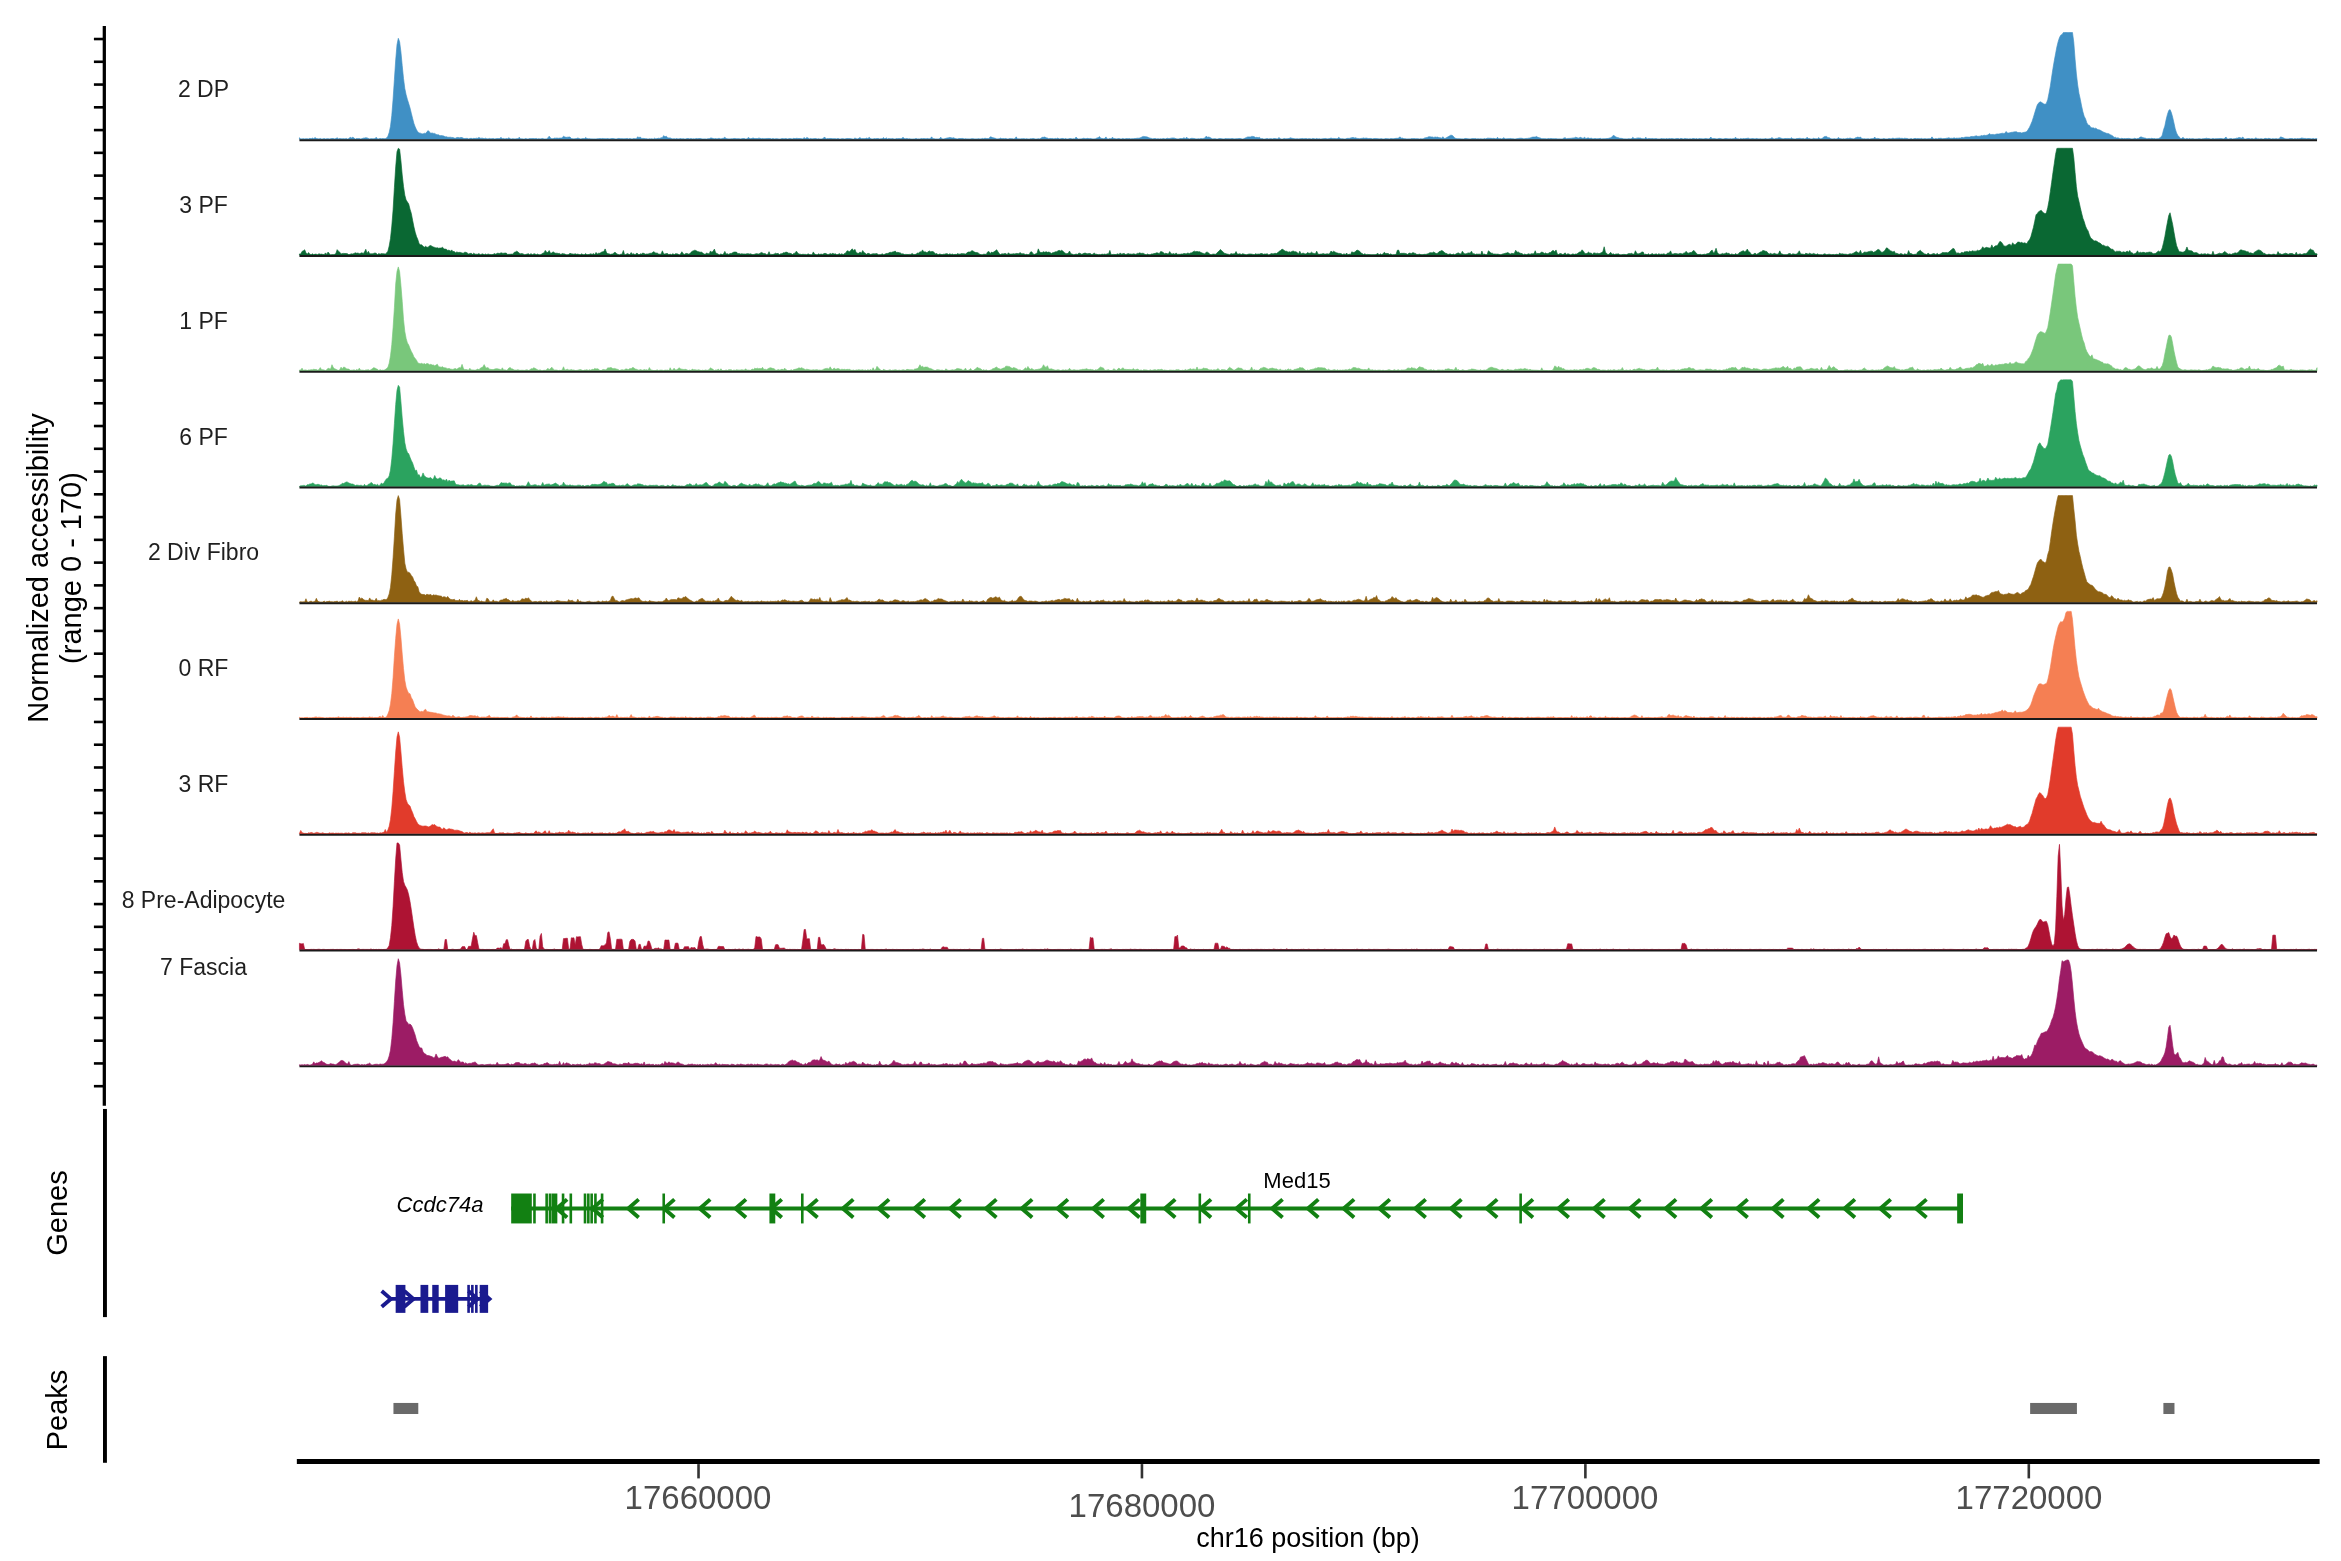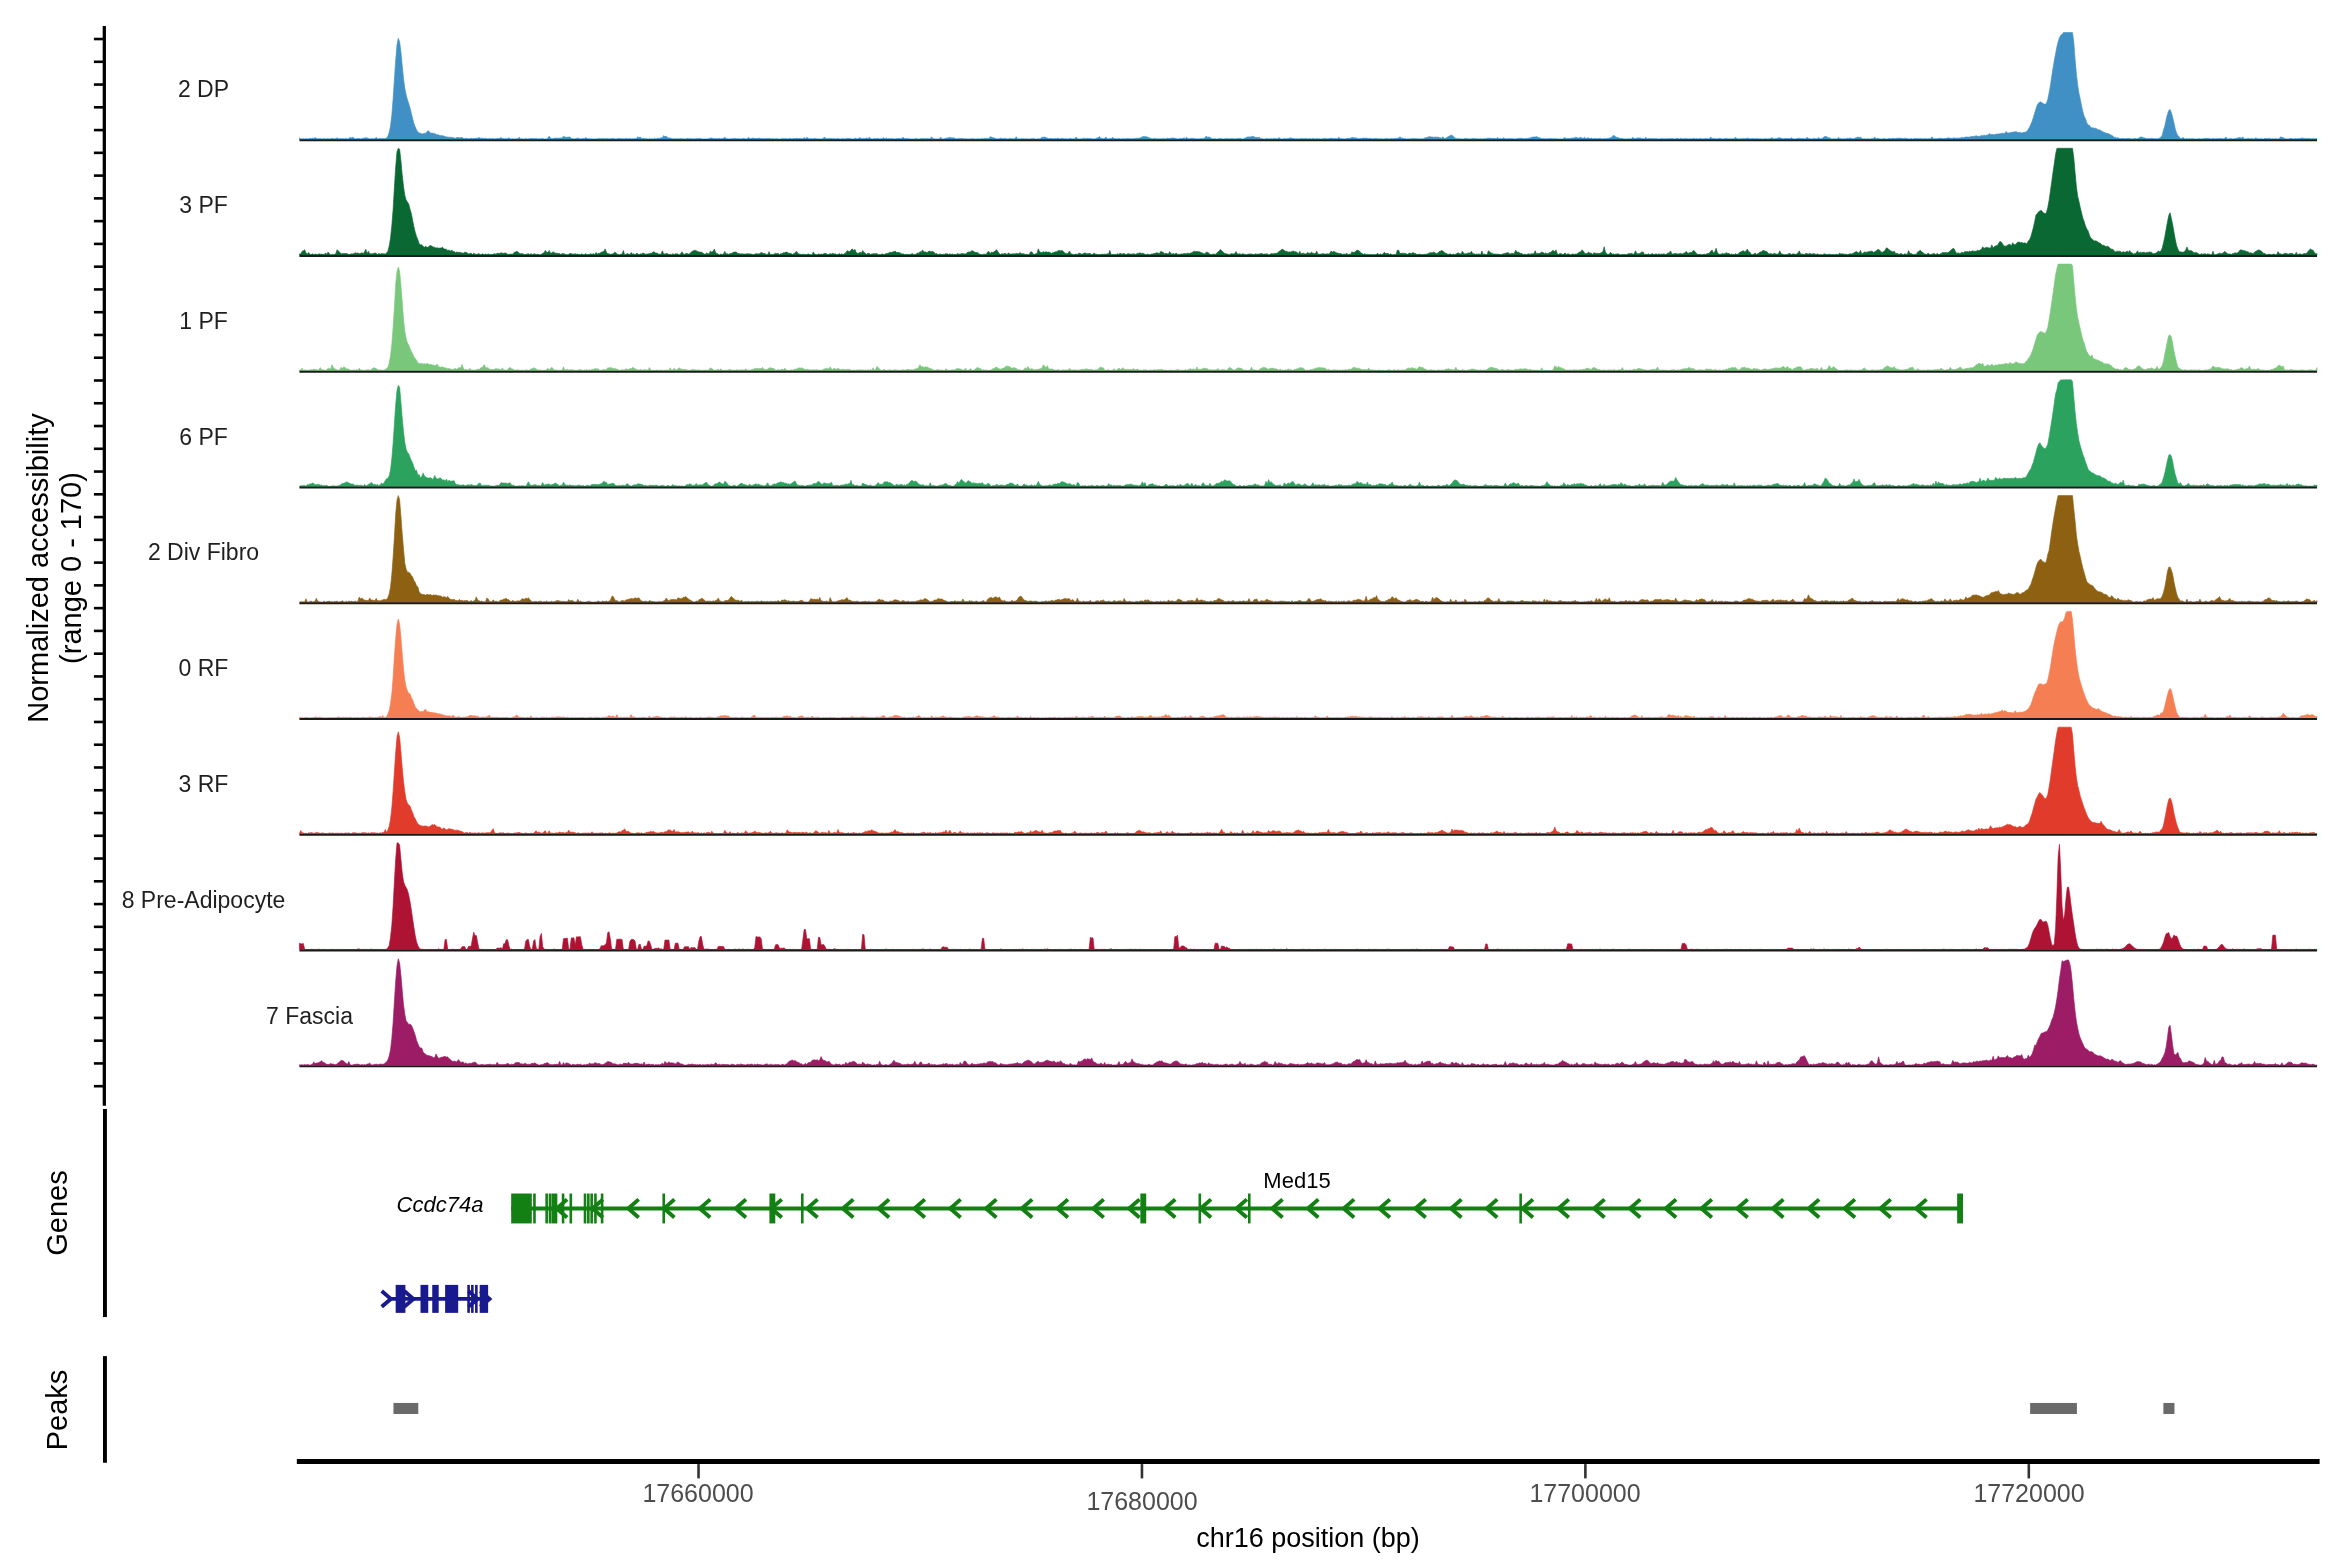--- a/index.html
+++ b/index.html
@@ -1,20 +1,20 @@
 <!DOCTYPE html>
 <html style="font-size:10.4px"><head>
 <meta charset="utf-8">
 <style>
   html,body{margin:0;padding:0;background:#ffffff;}
   body{width:2342px;height:1561px;font-family:"Liberation Sans",sans-serif;}
   #stage{position:relative;width:2342px;height:1561px;overflow:hidden;background:#ffffff;}
   #plot{position:absolute;left:0;top:0;}
   .track-label{position:absolute;width:299px;text-align:center;font-size:23px;line-height:31px;color:#1f1f1f;white-space:nowrap;}
-  .tick-label{position:absolute;transform:translateX(-50%);font-size:25px;color:#4d4d4d;top:1479px;white-space:nowrap;}
+  .tick-label{position:absolute;transform:translateX(-50%);font-size:33px;color:#4d4d4d;top:1479px;white-space:nowrap;}
   .gene-label{position:absolute;transform:translateX(-50%);font-size:22px;color:#000;white-space:nowrap;margin-top:12px;}
   #med15-label{top:1156px;}
   #ccdc74a-label{top:1180px;font-style:italic;}
   .vlabel{position:absolute;transform:translate(-50%,-50%) rotate(-90deg);font-size:29px;color:#000;white-space:nowrap;}
   #genes-section-label{left:57px;top:1213px;}
   #peaks-section-label{left:57px;top:1410px;}
   .y-axis-label{position:absolute;left:55px;top:568px;transform:translate(-50%,-50%) rotate(-90deg);font-size:29px;line-height:33px;color:#000;text-align:center;white-space:nowrap;}
   .x-axis-title{position:absolute;left:1308px;top:1523px;transform:translateX(-50%);font-size:27px;color:#000;white-space:nowrap;}
 </style>
 </head>
@@ -210,21 +210,21 @@
   </div>
 
   <div class="track-label" style="left: 54px; top: 74px;">2 DP</div>
   <div class="track-label" style="left: 54px; top: 190px;">3 PF</div>
   <div class="track-label" style="left: 54px; top: 306px;">1 PF</div>
   <div class="track-label" style="left: 54px; top: 422px;">6 PF</div>
   <div class="track-label" style="left: 54px; top: 537px;">2 Div Fibro</div>
   <div class="track-label" style="left: 54px; top: 653px;">0 RF</div>
   <div class="track-label" style="left: 54px; top: 769px;">3 RF</div>
   <div class="track-label" style="left: 54px; top: 885px;">8 Pre-Adipocyte</div>
-  <div class="track-label" style="left: 54px; top: 1001px; text-align: right;">7 Fascia</div>
+  <div class="track-label" style="left: 54px; top: 952px;">7 Fascia</div>
 
   <div class="vlabel" id="genes-section-label">Genes</div>
   <div class="vlabel" id="peaks-section-label">Peaks</div>
 
   <div class="gene-label" id="med15-label" style="left: 1297px;">Med15</div>
   <div class="gene-label" id="ccdc74a-label" style="left: 440px;">Ccdc74a</div>
 
   <div class="tick-label" style="left: 698px;">17660000</div>
   <div class="tick-label" style="left: 1142px; margin-top: 8px;">17680000</div>
   <div class="tick-label" style="left: 1585px;">17700000</div>

